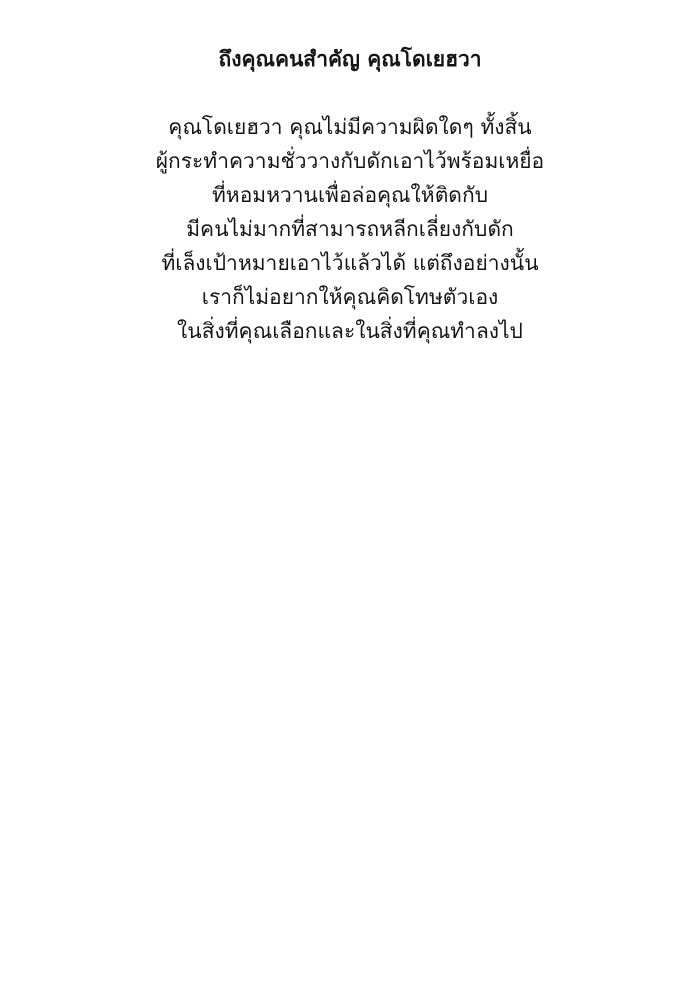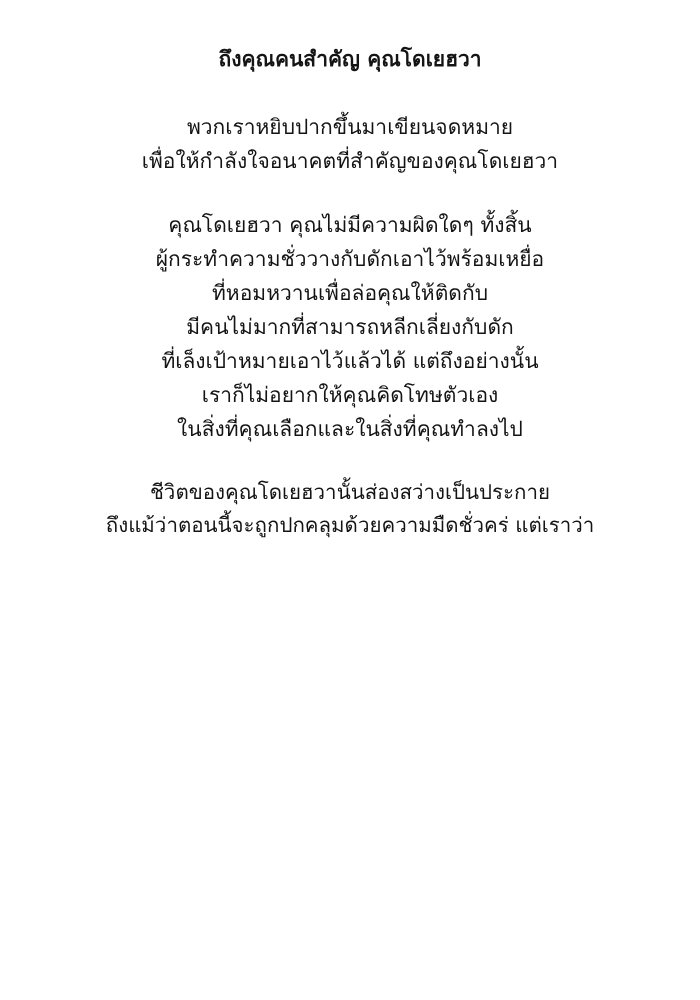--- a/index.html
+++ b/index.html
@@ -44,27 +44,23 @@
     font-size: 20.5px;
   }
 </style>
 </head>
 <body>
 
 <div class="page">
   <h1 class="letter-title">ถึงคุณคนสำคัญ คุณโดเยฮวา</h1>
 
 
-  <p class="stanza">พวกเราหยิบปากขึ้นมาเขียนจดหมาย
-เพื่อให้กำลังใจอนาคตที่สำคัญของคุณโดเยฮวา</p>
 
   <p class="stanza">คุณโดเยฮวา คุณไม่มีความผิดใดๆ ทั้งสิ้น
 ผู้กระทำความชั่ววางกับดักเอาไว้พร้อมเหยื่อ
 ที่หอมหวานเพื่อล่อคุณให้ติดกับ
 มีคนไม่มากที่สามารถหลีกเลี่ยงกับดัก
 ที่เล็งเป้าหมายเอาไว้แล้วได้ แต่ถึงอย่างนั้น
 เราก็ไม่อยากให้คุณคิดโทษตัวเอง
 ในสิ่งที่คุณเลือกและในสิ่งที่คุณทำลงไป</p>
 
 
-  <p class="stanza s-wide">ชีวิตของคุณโดเยฮวานั้นส่องสว่างเป็นประกาย
-ถึงแม้ว่าตอนนี้จะถูกปกคลุมด้วยความมืดชั่วคร่ แต่เราว่า</p>
 </div>
 
 </body></html>

